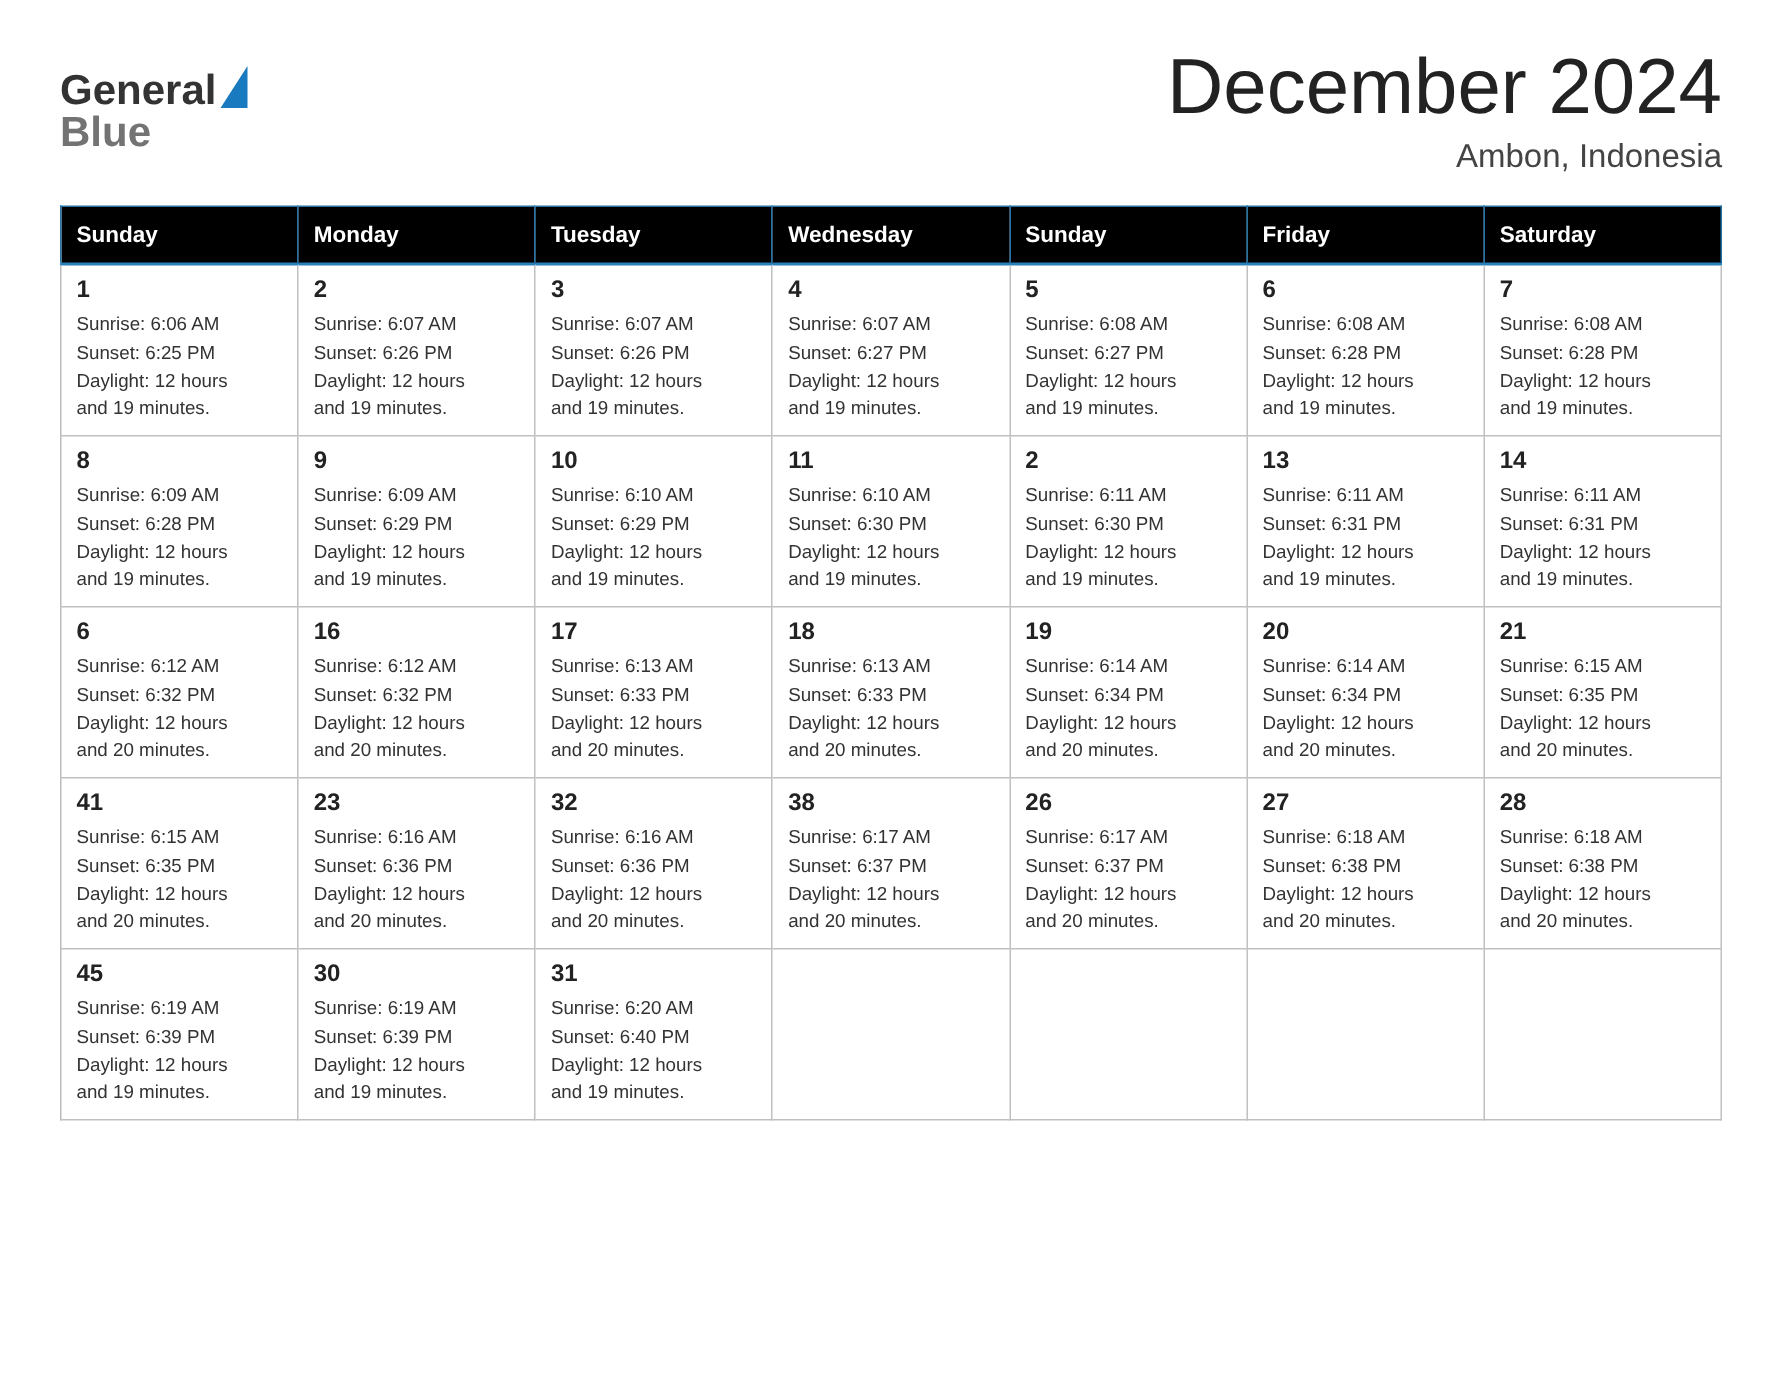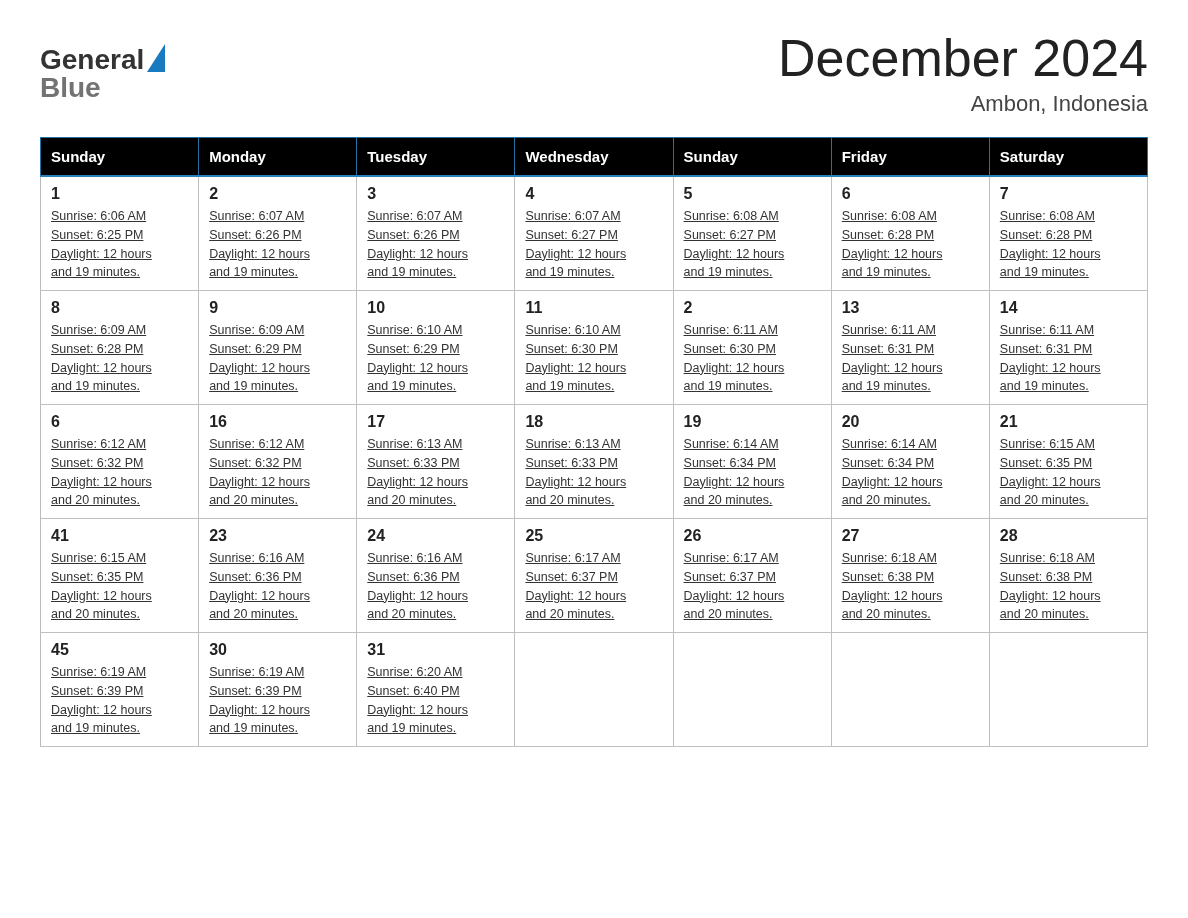--- a/index.html
+++ b/index.html
@@ -84,21 +84,20 @@
       font-size: 16px;
       font-weight: bold;
       color: #222;
       margin-bottom: 4px;
       display: block;
     }
     .day-info {
       font-size: 12.5px;
       color: #333;
       line-height: 1.5;
-      text-decoration: underline;
     }
     tbody tr td {
       border-bottom: 1px solid #bbb;
     }
     tbody tr:first-child td {
       border-top: 2px solid #2980b9;
     }
     tbody tr td:first-child {
       border-left: 1px solid #bbb;
     }
@@ -351,30 +350,30 @@
         <td>
         <span class="day-number">23</span>
         <div class="day-info">
           Sunrise: 6:16 AM<br>
           Sunset: 6:36 PM<br>
           Daylight: 12 hours<br>
           and 20 minutes.
         </div>
       </td>
         <td>
-        <span class="day-number">24</span>
+        <span class="day-number">32</span>
         <div class="day-info">
           Sunrise: 6:16 AM<br>
           Sunset: 6:36 PM<br>
           Daylight: 12 hours<br>
           and 20 minutes.
         </div>
       </td>
         <td>
-        <span class="day-number">25</span>
+        <span class="day-number">38</span>
         <div class="day-info">
           Sunrise: 6:17 AM<br>
           Sunset: 6:37 PM<br>
           Daylight: 12 hours<br>
           and 20 minutes.
         </div>
       </td>
         <td>
         <span class="day-number">26</span>
         <div class="day-info">

